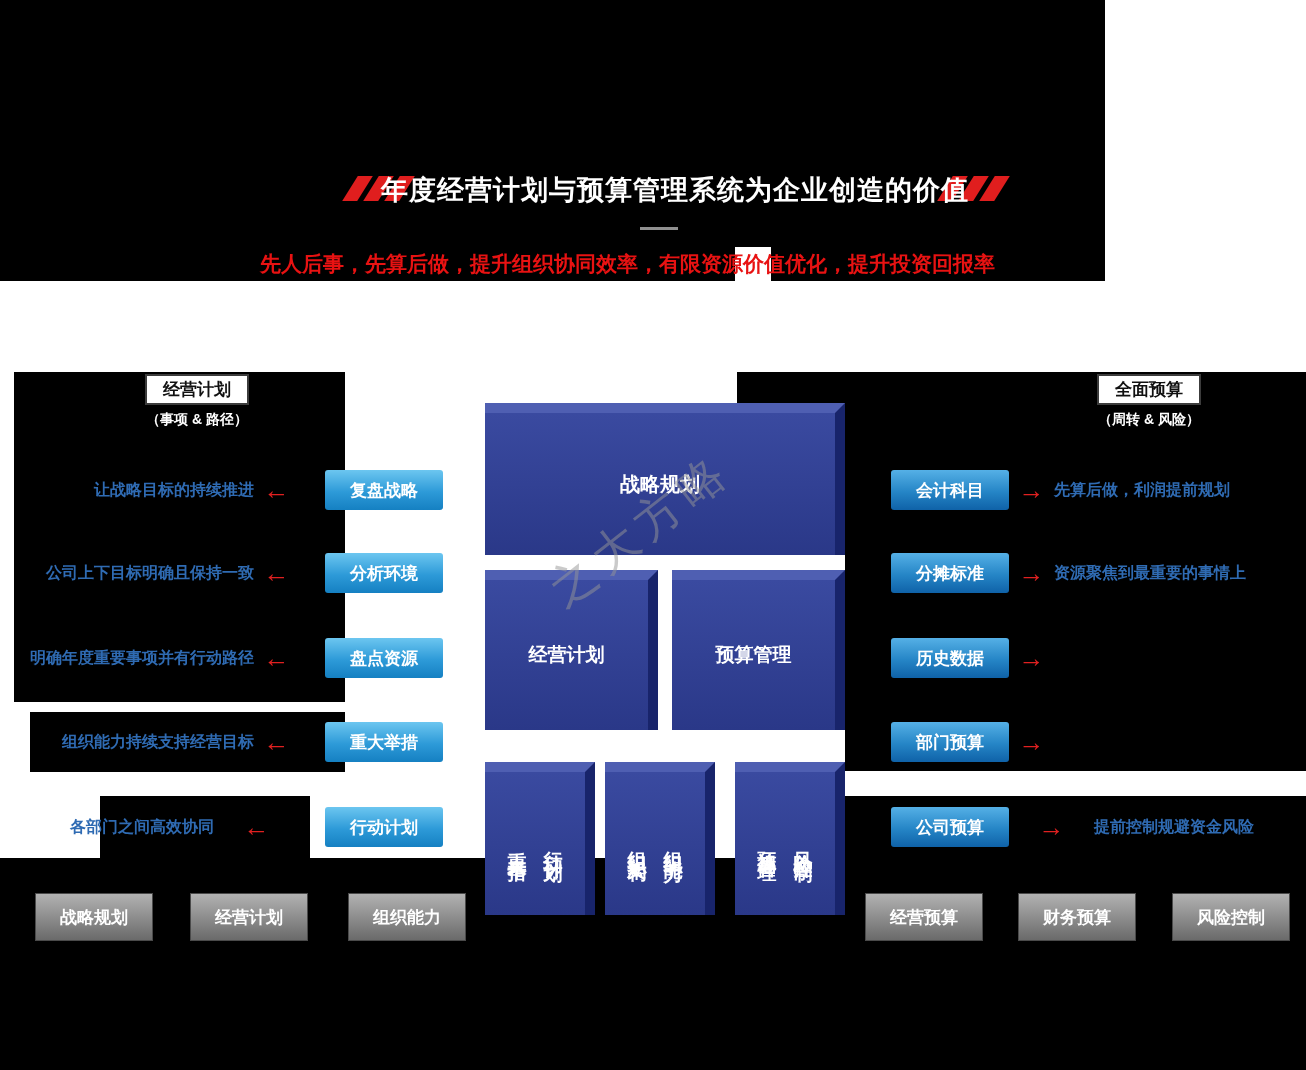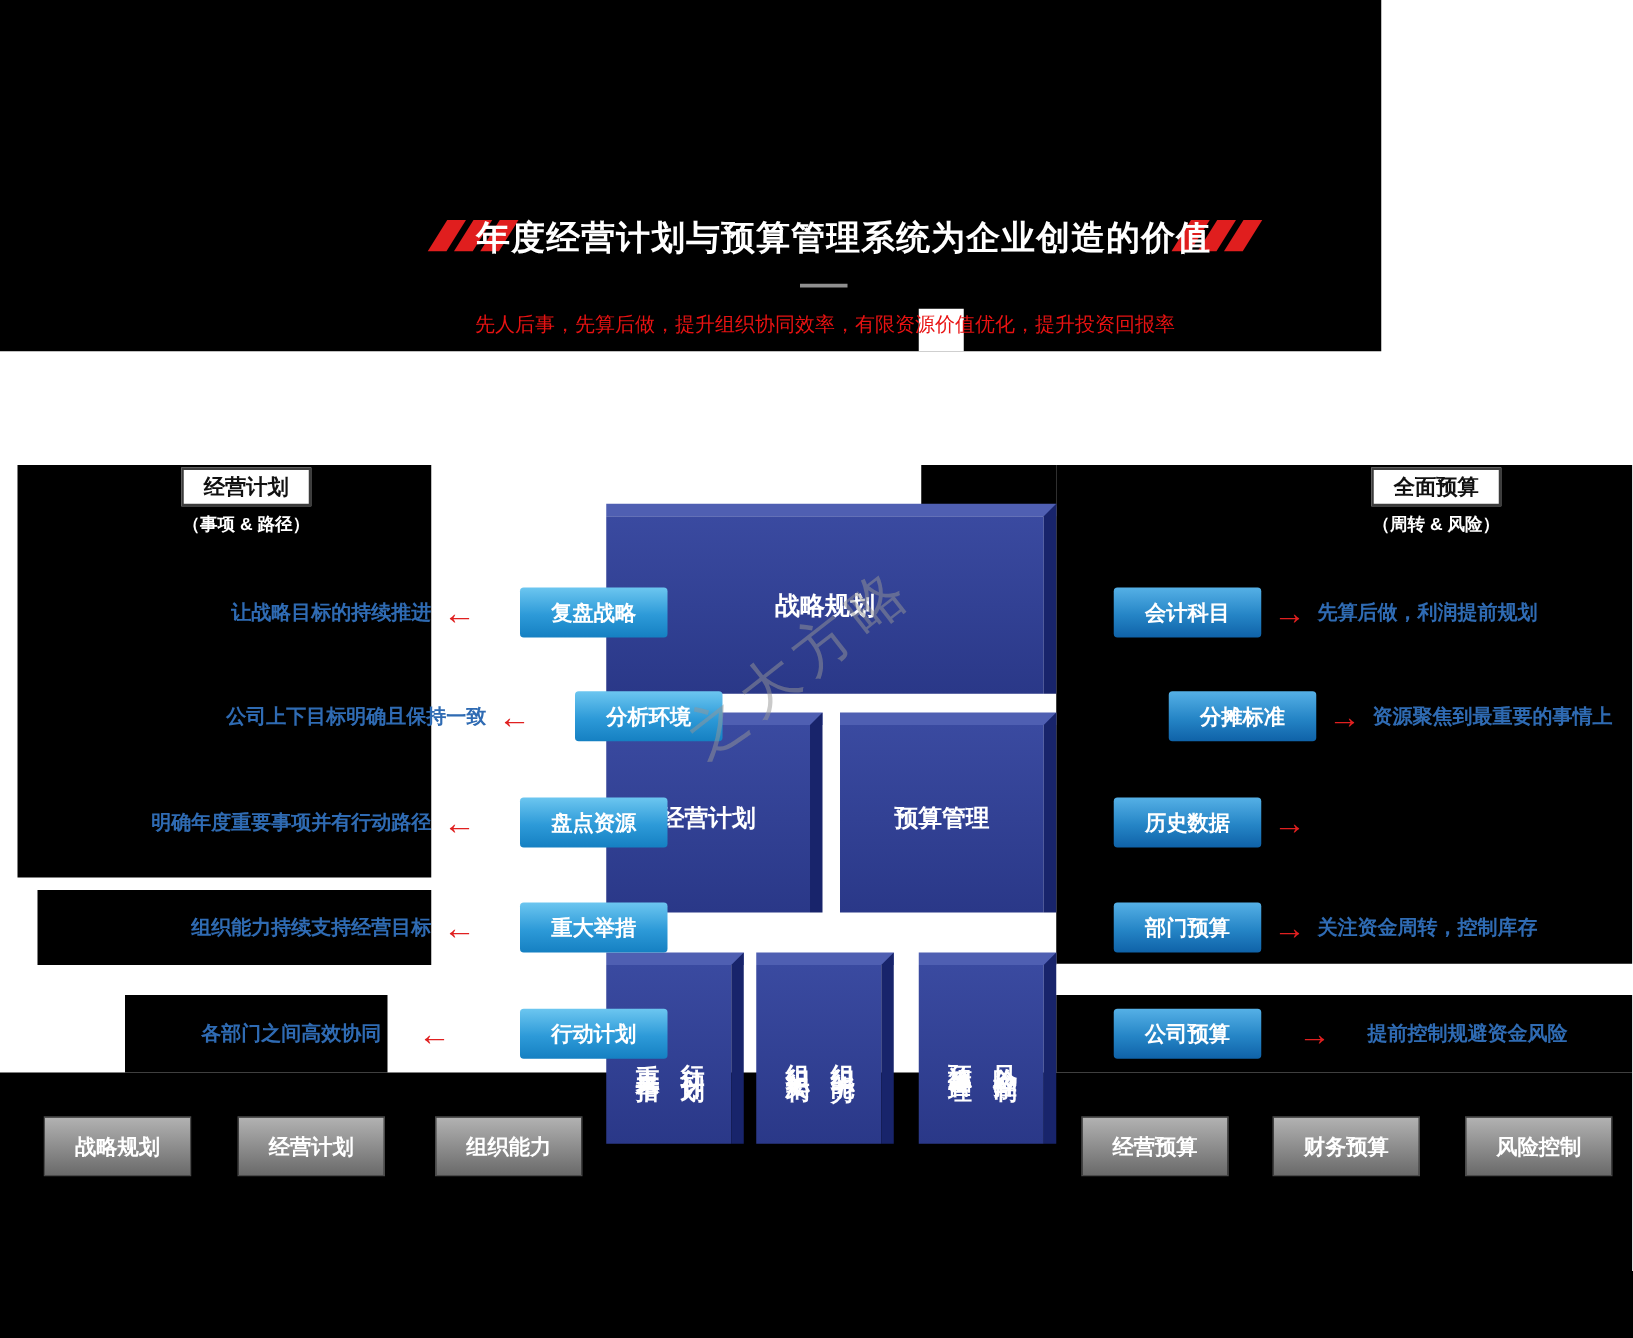--- a/index.html
+++ b/index.html
@@ -14,41 +14,41 @@
   .patch-left3{left:100px;top:796px;width:210px;height:62px;}
   .patch-ctr{left:737px;top:372px;width:108px;height:33px;}
   .patch-right1{left:845px;top:372px;width:461px;height:399px;}
   .patch-right2{left:845px;top:796px;width:461px;height:62px;}
   .band-bottom{left:0;top:858px;width:1306px;height:212px;}
 
   
   .white-chip{position:absolute;left:735px;top:247px;width:36px;height:34px;background:#fff;z-index:2;}
   .main-title{position:absolute;left:250px;top:172px;width:850px;text-align:center;
               color:#fff;font-size:27px;font-weight:bold;letter-spacing:1px;z-index:5;}
-  .sub-title{position:absolute;left:260px;top:250px;width:800px;text-align:center;
-             color:#e81212;font-size:16px;font-weight:normal;z-index:5;}
+  .sub-title{position:absolute;left:260px;top:250px;width:800px;text-align:left;
+             color:#e81212;font-size:21px;font-weight:bold;z-index:5;}
   .dash{position:absolute;left:640px;top:227px;width:38px;height:3px;background:#909090;z-index:5;}
   .slashes{position:absolute;top:176px;display:flex;gap:6px;z-index:5;}
   .slashes span{width:15px;height:25px;background:#e01e1e;transform:skewX(-32deg);}
   .slashes-left{left:350px;}
   .slashes-right{left:945px;}
 
   
   .label-wrap{position:absolute;width:160px;text-align:center;z-index:12;}
   .label-wrap-left{left:117px;top:374px;}
   .label-wrap-right{left:1069px;top:374px;}
   .label-box{display:inline-block;padding:2px 16px;border:2px solid #3c3c3c;background:#fff;
              color:#111;font-size:17px;font-weight:bold;}
   .sublabel{margin-top:6px;color:#fff;font-size:14px;font-weight:bold;}
 
   
   .rowL,.rowR{position:absolute;height:40px;display:flex;align-items:center;z-index:12;}
-  .rowL{left:14px;width:520px;}
+  .rowL{left:14px;width:429px;}
   .rowR{left:865px;width:441px;}
-  .rt1{top:470px;} .rt2{top:553px;padding-left:44px;} .rt3{top:638px;} .rt4{top:722px;} .rt5{top:807px;gap:20px;}
+  .rt1{top:470px;} .rt2{top:553px;} .rt3{top:638px;} .rt4{top:722px;} .rt5{top:807px;gap:20px;}
   .benefit{flex:1;font-size:16px;font-weight:bold;color:#2f6bb3;}
   .rowL .benefit{text-align:right;}
   .rowR .benefit{text-align:left;}
   .arrow{width:45px;text-align:center;color:#e02020;font-size:26px;font-weight:bold;line-height:28px;}
   .btn{width:118px;height:40px;border-radius:3px;display:flex;align-items:center;justify-content:center;
        color:#fff;font-size:17px;font-weight:bold;flex:0 0 118px;margin-left:26px;}
   .btnL{background:linear-gradient(180deg,#6cc6f0 0%,#2d9ad8 55%,#1580c2 100%);}
   .btnR{background:linear-gradient(180deg,#55b0e6 0%,#2585c6 55%,#0f62a8 100%);}
 
   
@@ -149,21 +149,20 @@
     <div class="arrow">→</div>
     <div class="benefit">资源聚焦到最重要的事情上</div>
   </div>
   <div class="rowR rt3">
     <div class="btn btnR">历史数据</div>
     <div class="arrow">→</div>
   </div>
   <div class="rowR rt4">
     <div class="btn btnR">部门预算</div>
     <div class="arrow">→</div>
-    <div class="benefit">关注资金周转，控制库存</div>
   </div>
   <div class="rowR rt5">
     <div class="btn btnR">公司预算</div>
     <div class="arrow">→</div>
     <div class="benefit">提前控制规避资金风险</div>
   </div>
 
   <div class="box3d box-strategy">
     <span>战略规划</span>
   </div>

